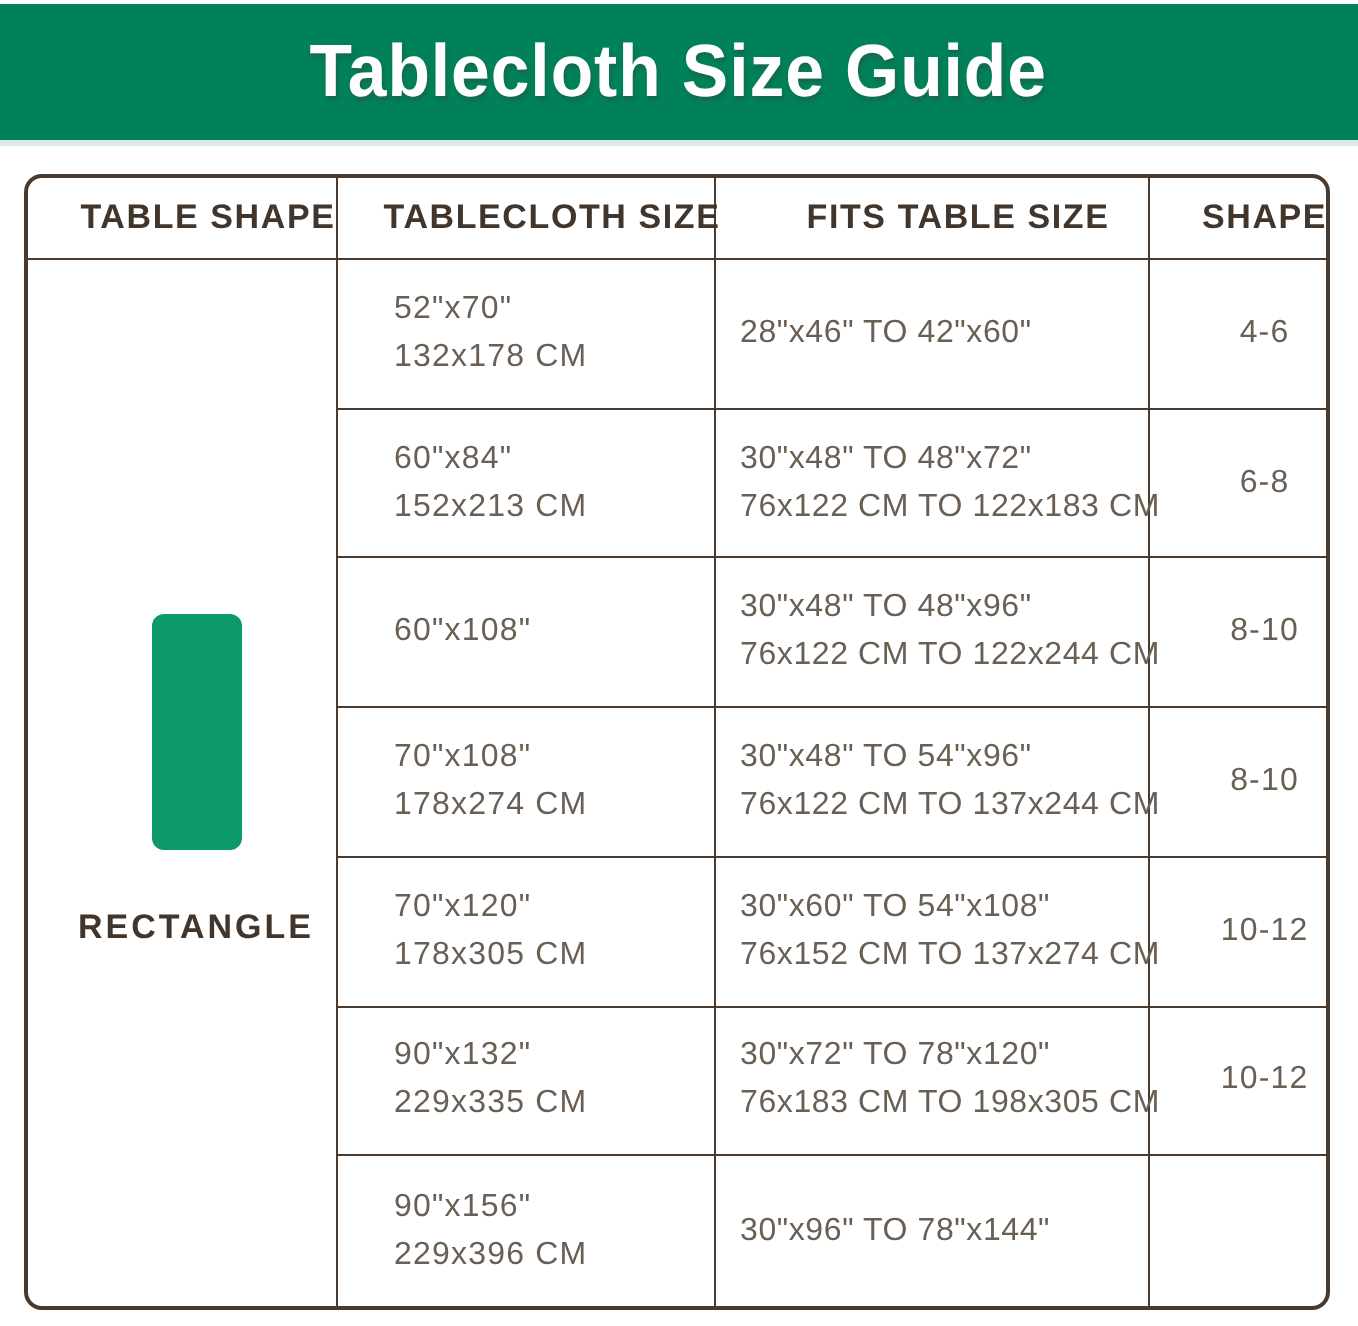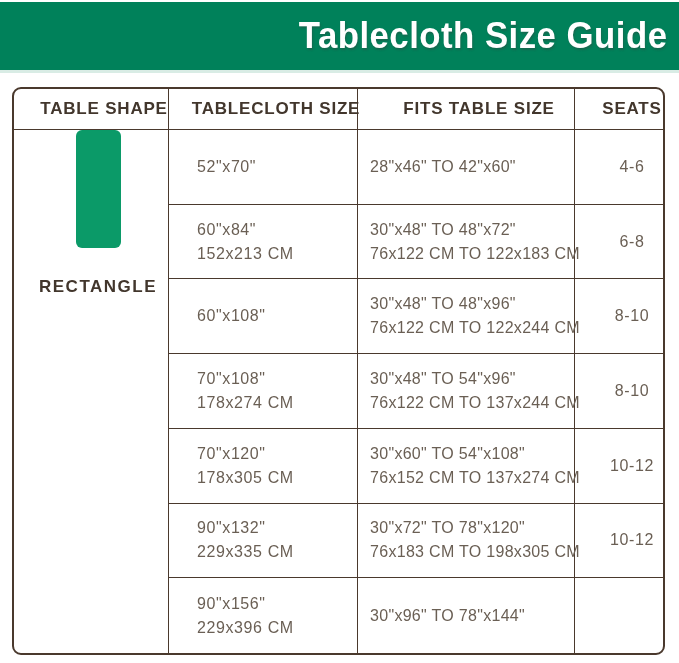--- a/index.html
+++ b/index.html
@@ -11,21 +11,21 @@
   }
   
   .banner {
     margin-top: 2px;
     width: 679px;
     height: 71px;
     background: #00815A;
     border-bottom: 3px solid #d9ece5;
     display: flex;
     align-items: center;
-    justify-content: flex-end;
+    justify-content: center;
   }
   .banner h1 {
     color: #ffffff;
     font-size: 37px;
     font-weight: bold;
     letter-spacing: 0.5px;
     transform: scaleX(0.94);
     text-shadow: 1px 2px 2px rgba(60,60,60,0.35);
     white-space: nowrap;
   }
@@ -71,21 +71,21 @@
   .col-size { padding-left: 28px; }
   .col-fits { padding-left: 12px; letter-spacing: 0.3px; }
   .col-seats { align-items: center; }
   
   .shape-cell {
     grid-column: 1;
     grid-row: 2 / span 7;
     display: flex;
     flex-direction: column;
     align-items: center;
-    justify-content: flex-start;
+    justify-content: center;
     border-right: 1.5px solid #4A392D;
     border-bottom: none;
   }
   .rect-icon {
     width: 45px;
     height: 118px;
     background: #0B9A68;
     border-radius: 6px;
     margin-left: -12px;
   }
@@ -103,29 +103,30 @@
 
 <div class="banner">
   <h1>Tablecloth Size Guide</h1>
 </div>
 
 <div class="size-table">
 
   <div class="cell th">TABLE SHAPE</div>
   <div class="cell th">TABLECLOTH SIZE</div>
   <div class="cell th">FITS TABLE SIZE</div>
-  <div class="cell th no-r">SEATS</div>
+  <div class="cell th no-r">SHAPE</div>
 
   <div class="cell shape-cell">
     <div class="rect-icon"></div>
     <div class="shape-label">RECTANGLE</div>
   </div>
 
   <div class="cell col-size">
     <span>52"x70"</span>
+    <span>132x178 CM</span>
   </div>
   <div class="cell col-fits">
     <span>28"x46" TO 42"x60"</span>
   </div>
   <div class="cell col-seats no-r">4-6</div>
 
   <div class="cell col-size">
     <span>60"x84"</span>
     <span>152x213 CM</span>
   </div>

